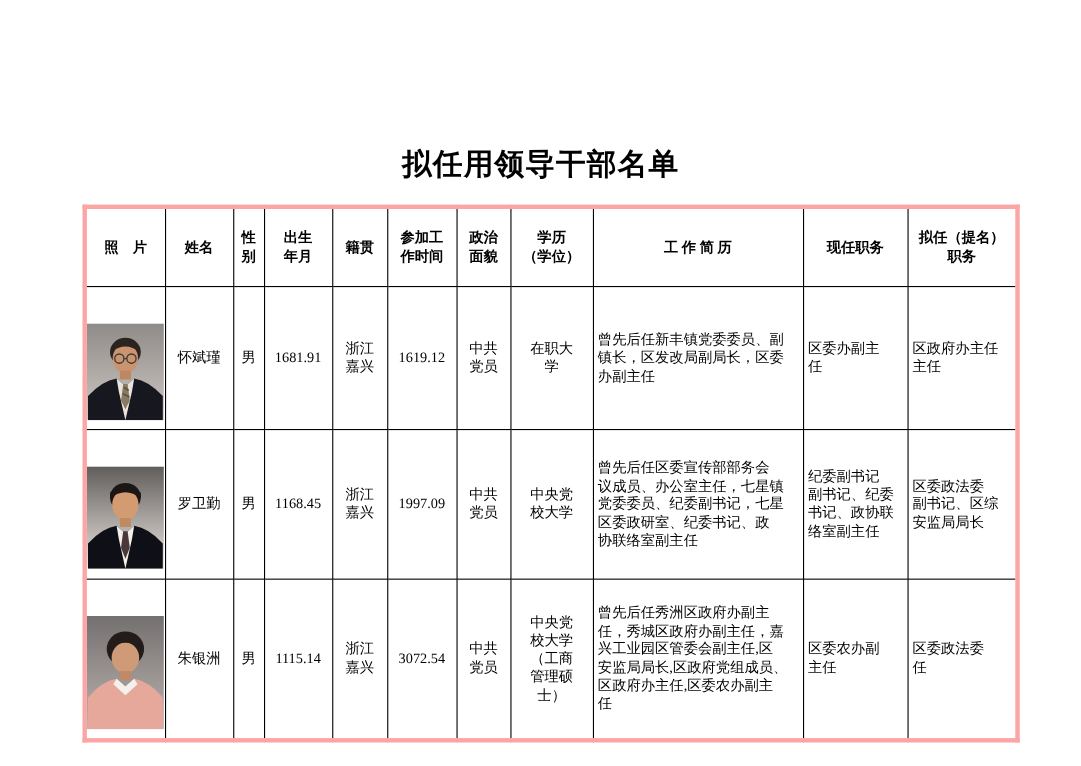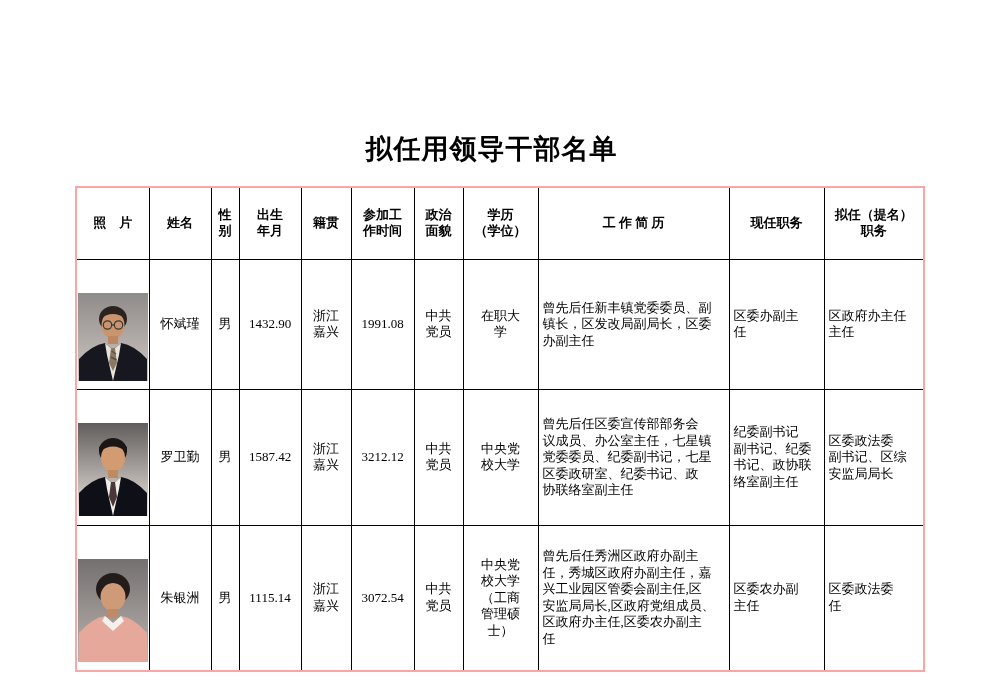--- a/index.html
+++ b/index.html
@@ -25,21 +25,21 @@
     letter-spacing: 1px;
     color: #000000;
   }
   table.cadre-table {
     position: absolute;
     left: 75px;
     top: 186px;
     width: 848px;
     border-collapse: collapse;
     table-layout: fixed;
-    border: 2px solid #fca5a5;
+    border: 4px solid #fca5a5;
   }
   .cadre-table th, .cadre-table td {
     border: 1px solid #000000;
     padding: 2px 4px;
     font-size: 13px;
     line-height: 16.5px;
     text-align: center;
     vertical-align: middle;
     white-space: pre-line;
     font-weight: normal;
@@ -118,24 +118,24 @@
               <path d="M1 88 L1 66 Q14 52 27 50 L35 57 L43 50 Q56 52 69 66 L69 88 Z" fill="#17171f"></path>
               <path d="M27 50 L35 57 L43 50 L41 62 L35 88 L29 62 Z" fill="#e8e4dc"></path>
               <path d="M33 55 L37 55 L39 70 L35 78 L31 70 Z" fill="#8a7a64"></path>
               <line x1="33.5" y1="58" x2="38" y2="61" stroke="#5e523f" stroke-width="1.5"></line>
               <line x1="32.8" y1="64" x2="38.6" y2="67" stroke="#5e523f" stroke-width="1.5"></line>
             </svg>
           </span>
         </td>
         <td>怀斌瑾</td>
         <td>男</td>
-        <td>1432.90</td>
+        <td>1681.91</td>
         <td>浙江
 嘉兴</td>
-        <td>1991.08</td>
+        <td>1619.12</td>
         <td>中共
 党员</td>
         <td>在职大
 学</td>
         <td class="left-cell">曾先后任新丰镇党委委员、副
 镇长，区发改局副局长，区委
 办副主任</td>
         <td class="left-cell">区委办副主
 任</td>
         <td class="left-cell">区政府办主任
@@ -158,24 +158,24 @@
               <path d="M21 29 Q35 18 49 29 L49 24 Q35 14 21 24 Z" fill="#1c1614"></path>
               <rect x="30" y="47" width="10" height="8" fill="#c08a60"></rect>
               <path d="M1 93 L1 70 Q14 56 27 54 L35 61 L43 54 Q56 56 69 70 L69 93 Z" fill="#0f0f17"></path>
               <path d="M27 54 L35 61 L43 54 L41 66 L35 93 L29 66 Z" fill="#f2efe9"></path>
               <path d="M33 59 L37 59 L39 74 L35 84 L31 74 Z" fill="#4a3838"></path>
             </svg>
           </span>
         </td>
         <td>罗卫勤</td>
         <td>男</td>
-        <td>1587.42</td>
+        <td>1168.45</td>
         <td>浙江
 嘉兴</td>
-        <td>3212.12</td>
+        <td>1997.09</td>
         <td>中共
 党员</td>
         <td>中央党
 校大学</td>
         <td class="left-cell">曾先后任区委宣传部部务会
 议成员、办公室主任，七星镇
 党委委员、纪委副书记，七星
 区委政研室、纪委书记、政
 协联络室副主任</td>
         <td class="left-cell">纪委副书记

